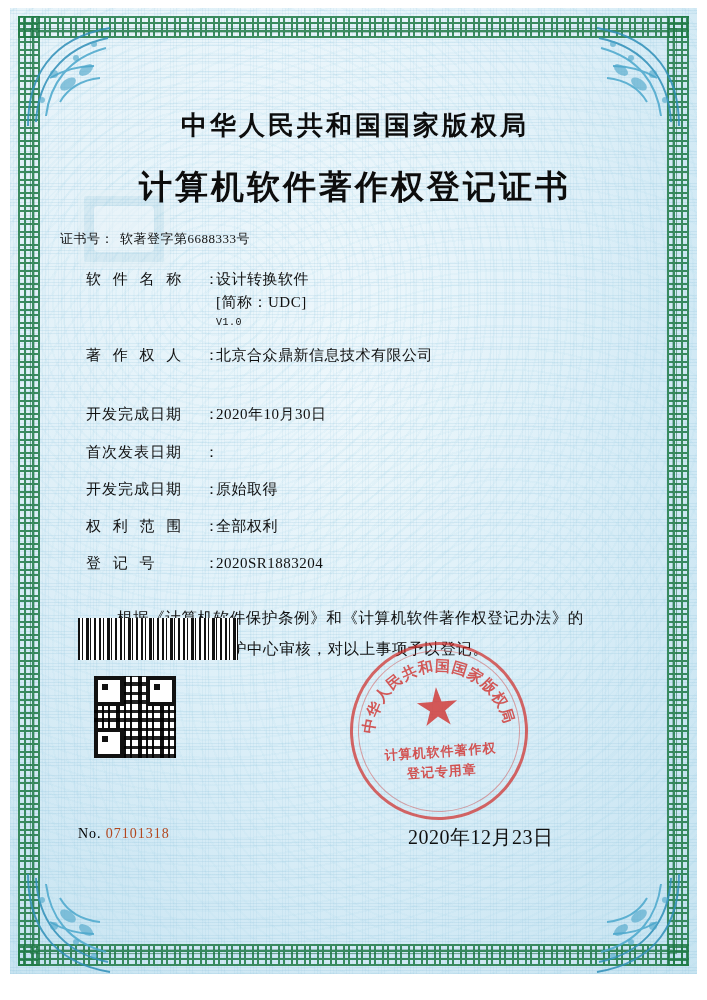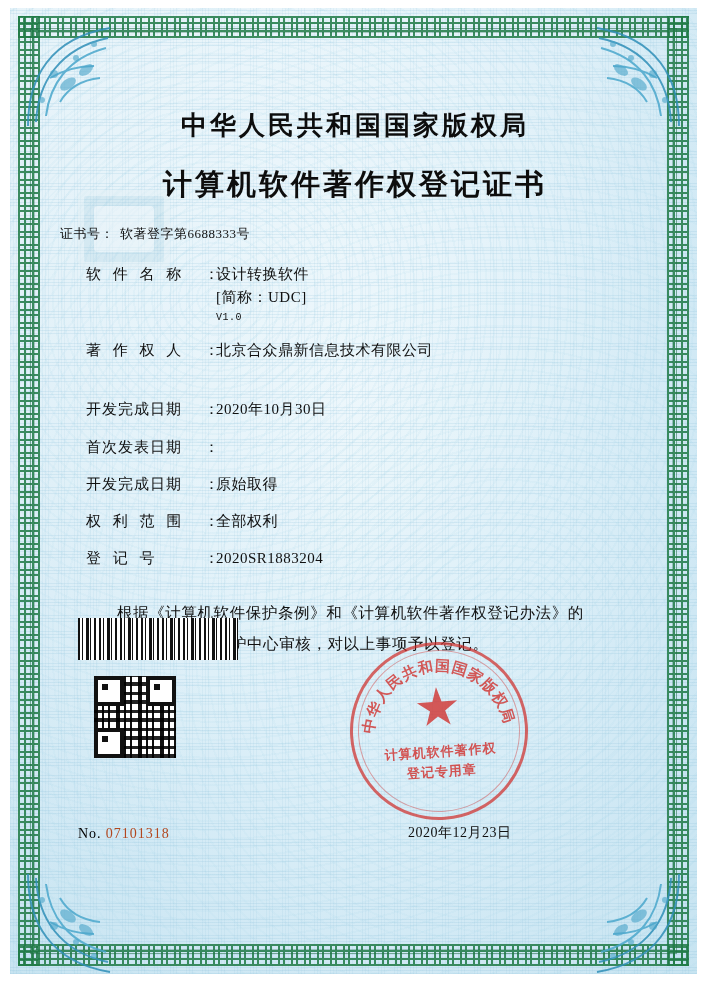--- a/index.html
+++ b/index.html
@@ -156,21 +156,21 @@
     color: #0d0d0d;
     letter-spacing: 2px;
   }
   .title-main {
     font-size: 26px;
     font-weight: 700;
     margin-top: 38px;
     letter-spacing: 3px;
   }
   .title-sub {
-    font-size: 29px;
+    font-size: 33px;
     font-weight: 700;
     margin-top: 22px;
     letter-spacing: 3px;
   }
 
   .cert-no {
     margin-top: 20px;
     padding-right: 18px;
     font-size: 13px;
     letter-spacing: 0.5px;
@@ -332,21 +332,21 @@
     letter-spacing: 1px;
     color: rgba(208,42,39,0.88);
   }
   .seal-l1 { top: 98px; }
   .seal-l2 { top: 118px; }
 
   .issue-date {
     position: absolute;
     left: 408px;
     top: 824px;
-    font-size: 14px;
+    font-size: 20px;
     letter-spacing: 0.5px;
     color: #101010;
   }
 
   
   .watermark {
     position: absolute;
     left: 78px;
     top: 190px;
     width: 92px;

